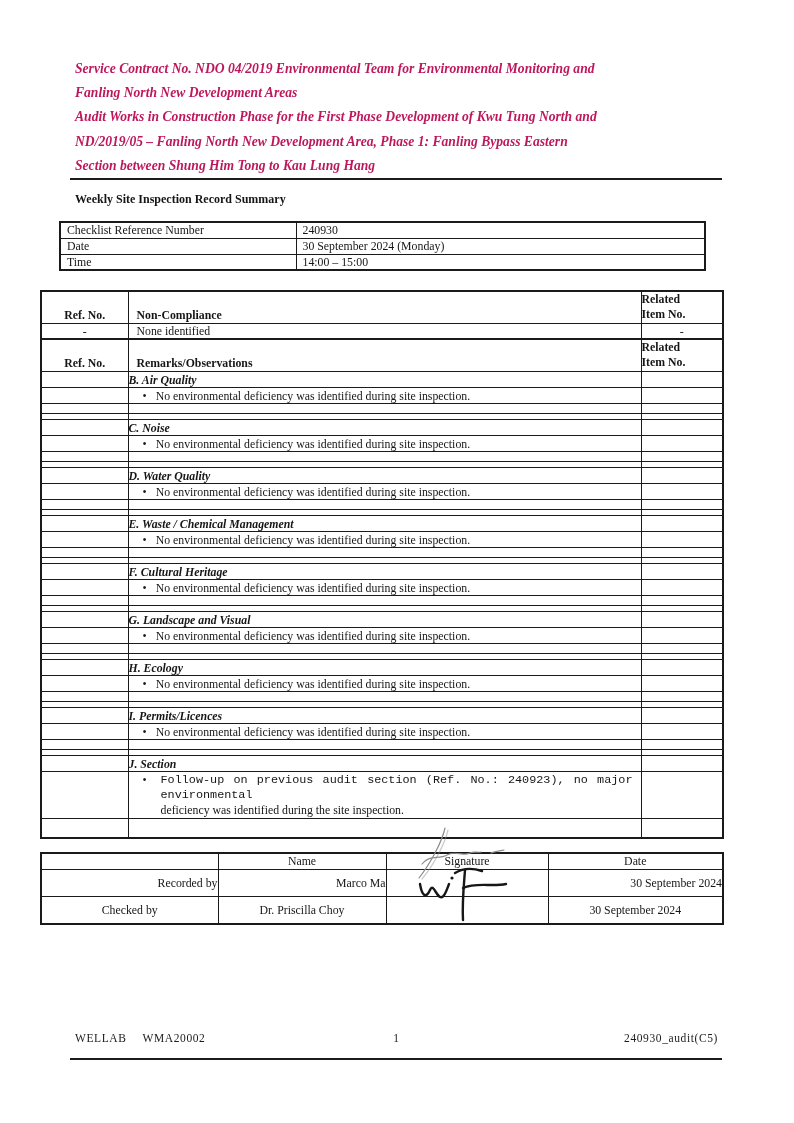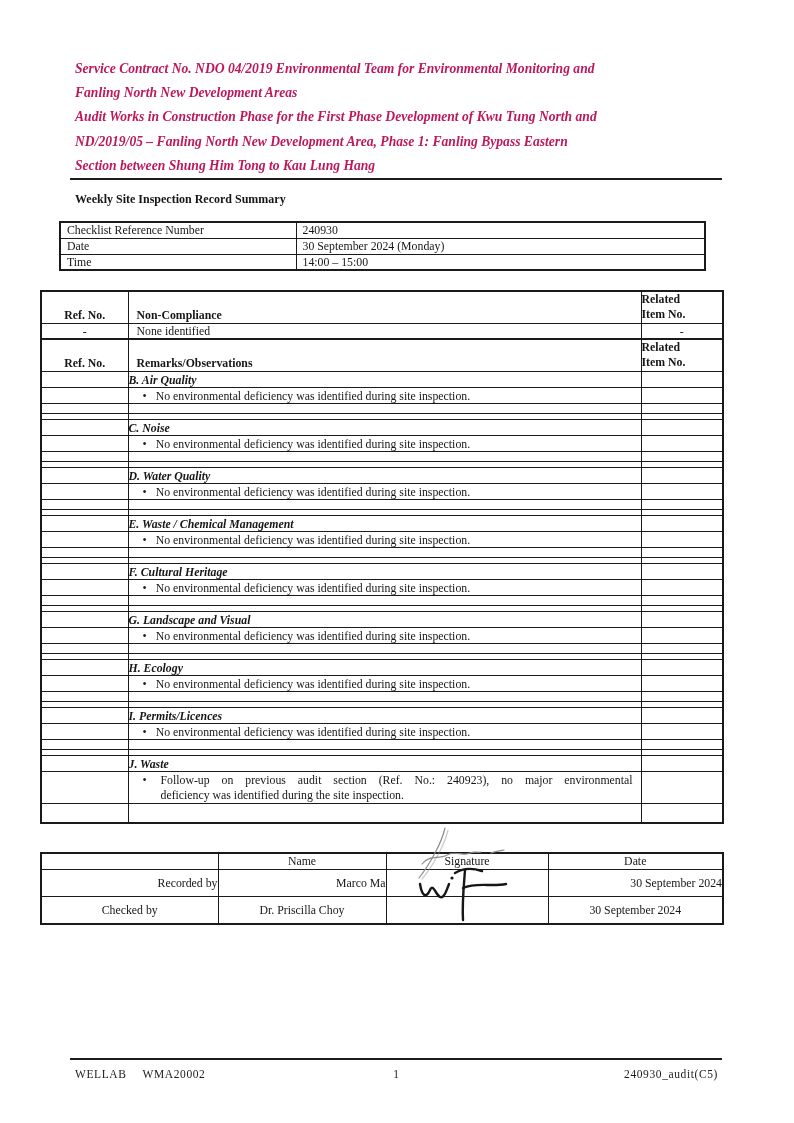--- a/index.html
+++ b/index.html
@@ -47,36 +47,36 @@
   .r-title td { height:16px; }
   .r-title .c2 { font-weight:bold; font-style:italic; }
   .r-bullet td { height:16px; }
   .r-bullet .c2 { padding-left:14px; }
   .r-bullet .bt { margin-left:9px; }
   .r-empty td { height:10px; line-height:0; font-size:0; }
   .r-thin td { height:6px; line-height:0; font-size:0; }
   .r-bullet-tall td { height:31px; vertical-align:top; }
   .jwrap { position:relative; padding:1px 8px 0 32px; line-height:15px; }
   .jwrap .b2 { position:absolute; left:14px; top:1px; }
-  .jline1 { text-align:justify; text-align-last:justify; }
+  .jline1 { text-align:justify; text-align-last:justify;font-family:Liberation Mono, monospace; }
   .r-empty-tall td { height:19px; line-height:0; font-size:0; }
   
   .sig-table {
     position:absolute; left:40px; top:832px; width:682px;
     font-size:11.8px; border:2px solid #1a1a1a; text-align:center; color:#161616;margin-top:20px;
   }
   .sig-table td { border:1px solid #1a1a1a; vertical-align:middle; line-height:14px; }
   .sig-h td { height:16px; }
   .sig-row-0 td { height:27px;text-align:right; }
   .sig-row-1 td { height:28px; }
   .sig-overlay { position:absolute; left:400px; top:826px; pointer-events:none; }
   
   .rule-footer { left:70px; top:1058px; width:652px; height:2px; }
   .footer {
-    position:absolute; left:75px; top:1068px; width:643px;
+    position:absolute; left:75px; top:1032px; width:643px;
     font-size:11.5px; color:#1b1b1b; letter-spacing:0.6px;
   }
   .f-left { position:absolute; left:0; top:0; }
   .f-left .gap { margin-left:16px; }
   .f-center { display:block; text-align:center; }
   .f-right { position:absolute; right:0; top:0; }
 </style>
 </head>
 <body>
 
@@ -302,21 +302,21 @@
           <td class="c2"></td>
           <td class="c3"></td>
         </tr>
         <tr class="r-thin">
           <td class="c1"></td>
           <td class="c2"></td>
           <td class="c3"></td>
         </tr>
         <tr class="r-title">
           <td class="c1"></td>
-          <td class="c2">J. Waste</td>
+          <td class="c2">J. Section</td>
           <td class="c3"></td>
         </tr>
         <tr class="r-bullet-tall">
           <td class="c1"></td>
           <td class="c2">
             <div class="jwrap">
               <span class="b2">•</span>
               <div class="jline1">Follow-up on previous audit section (Ref. No.: 240923), no major environmental</div>
               <div class="jline2">deficiency was identified during the site inspection.</div>
             </div>

